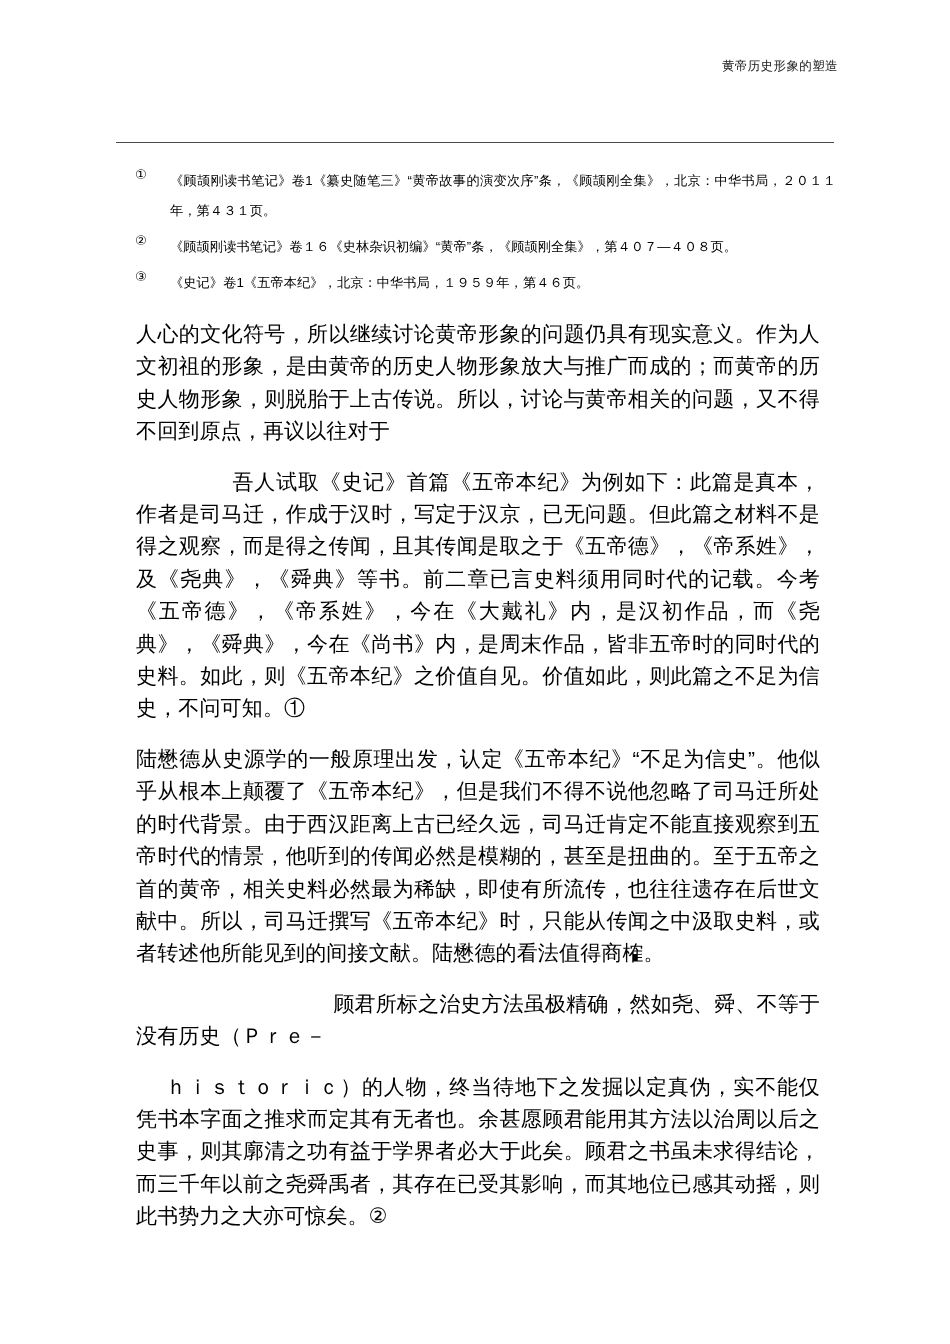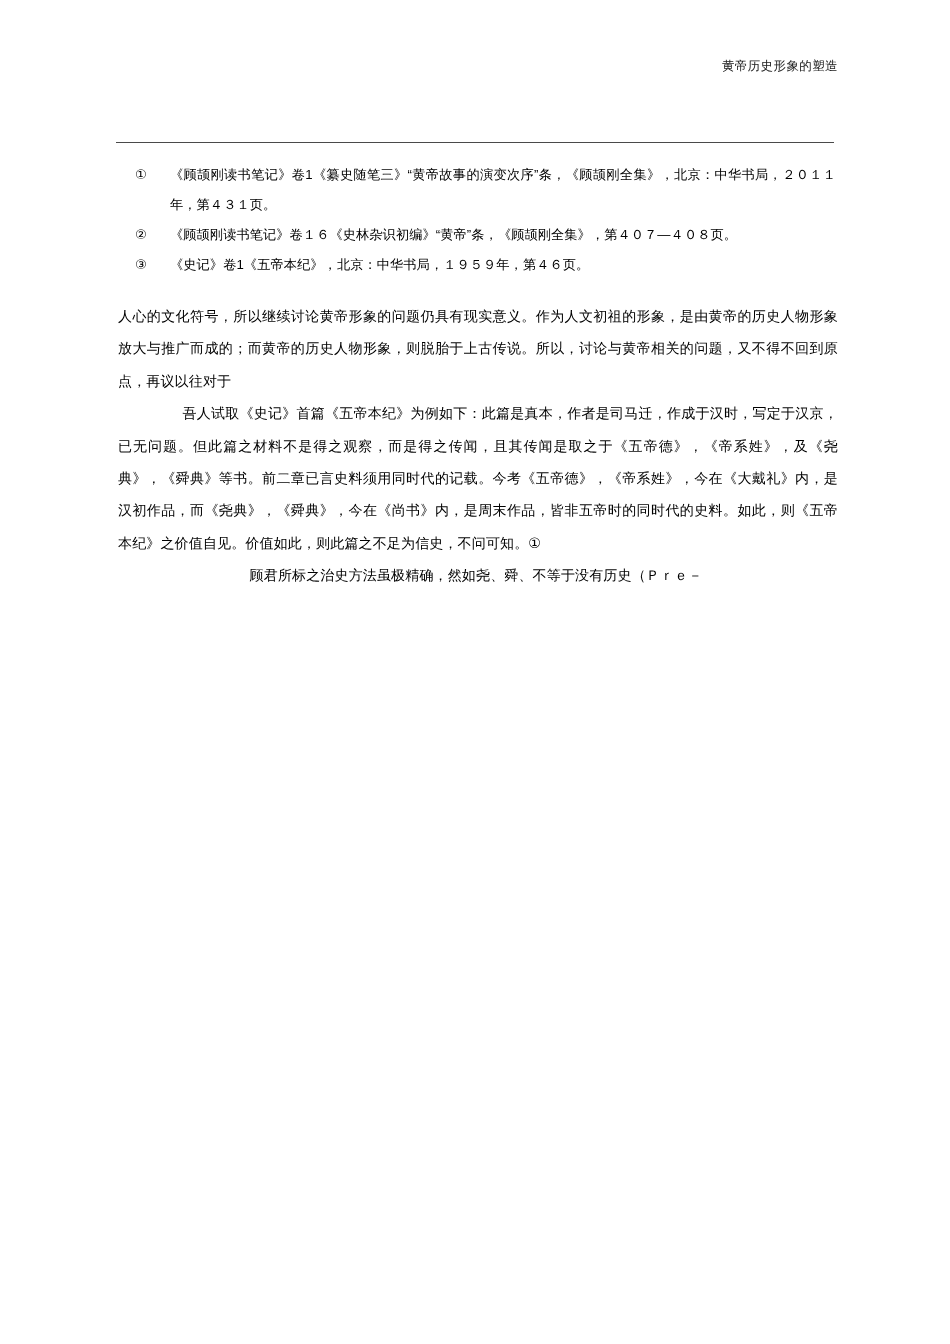--- a/index.html
+++ b/index.html
@@ -66,47 +66,49 @@
     width: 52px;
     padding-left: 17px;
     box-sizing: border-box;
     font-size: 13.2px;
   }
   .footnote-text {
     flex: 1 1 auto;
     text-align: justify;
     text-justify: inter-ideograph;
     word-break: break-all;
+    margin-top: 6px;
   }
 
   
   .body-block {
     position: absolute;
     top: 300px;
     left: 118px;
     width: 720px;
   }
   p.para, p.quote {
-    margin: 0;
-    font-size: 14px;
+    margin: 18px;
+    font-size: 21px;
     line-height: 32.4px;
     text-align: justify;
     text-justify: inter-ideograph;
     word-break: break-all;
     letter-spacing: 0.15px;
     color: #000;
   }
   p.para.indent {
     text-indent: 2em;
   }
   p.quote {
     text-indent: 0;
   }
   p.quote.indent-4 {
     text-indent: 4.6em;
+    font-family: Liberation Serif, serif;
   }
   p.quote.indent-9 {
     text-indent: 9.4em;
   }
   p.quote.hang {
     text-indent: 1.4em;
   }
 </style>
 </head>
 <body>
@@ -128,16 +130,18 @@
     </div>
     <div class="footnote">
       <span class="footnote-marker">③</span>
       <span class="footnote-text">《史记》卷1《五帝本纪》，北京：中华书局，１９５９年，第４６页。</span>
     </div>
   </div>
 
   <div class="body-block">
     <p class="para">人心的文化符号，所以继续讨论黄帝形象的问题仍具有现实意义。作为人文初祖的形象，是由黄帝的历史人物形象放大与推广而成的；而黄帝的历史人物形象，则脱胎于上古传说。所以，讨论与黄帝相关的问题，又不得不回到原点，再议以往对于</p>
     <p class="quote indent-4">吾人试取《史记》首篇《五帝本纪》为例如下：此篇是真本，作者是司马迁，作成于汉时，写定于汉京，已无问题。但此篇之材料不是得之观察，而是得之传闻，且其传闻是取之于《五帝德》，《帝系姓》，及《尧典》，《舜典》等书。前二章已言史料须用同时代的记载。今考《五帝德》，《帝系姓》，今在《大戴礼》内，是汉初作品，而《尧典》，《舜典》，今在《尚书》内，是周末作品，皆非五帝时的同时代的史料。如此，则《五帝本纪》之价值自见。价值如此，则此篇之不足为信史，不问可知。①</p>
+    <p class="para">陆懋德从史源学的一般原理出发，认定《五帝本纪》“不足为信史”。他似乎从根本上颠覆了《五帝本纪》，但是我们不得不说他忽略了司马迁所处的时代背景。由于西汉距离上古已经久远，司马迁肯定不能直接观察到五帝时代的情景，他听到的传闻必然是模糊的，甚至是扭曲的。至于五帝之首的黄帝，相关史料必然最为稀缺，即使有所流传，也往往遗存在后世文献中。所以，司马迁撰写《五帝本纪》时，只能从传闻之中汲取史料，或者转述他所能见到的间接文献。陆懋德的看法值得商榷。</p>
     <p class="quote indent-9">顾君所标之治史方法虽极精确，然如尧、舜、不等于没有历史（Ｐｒｅ－</p>
+    <p class="quote hang">ｈｉｓｔｏｒｉｃ）的人物，终当待地下之发掘以定真伪，实不能仅凭书本字面之推求而定其有无者也。余甚愿顾君能用其方法以治周以后之史事，则其廓清之功有益于学界者必大于此矣。顾君之书虽未求得结论，而三千年以前之尧舜禹者，其存在已受其影响，而其地位已感其动摇，则此书势力之大亦可惊矣。②</p>
   </div>
 
 </div>
 
 </body></html>

